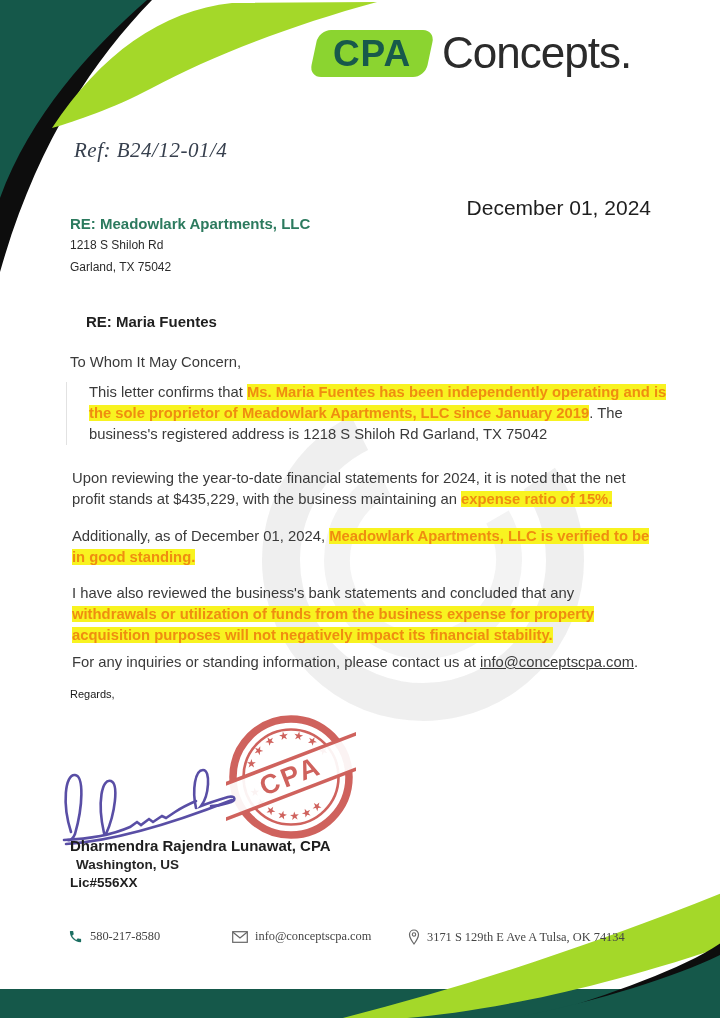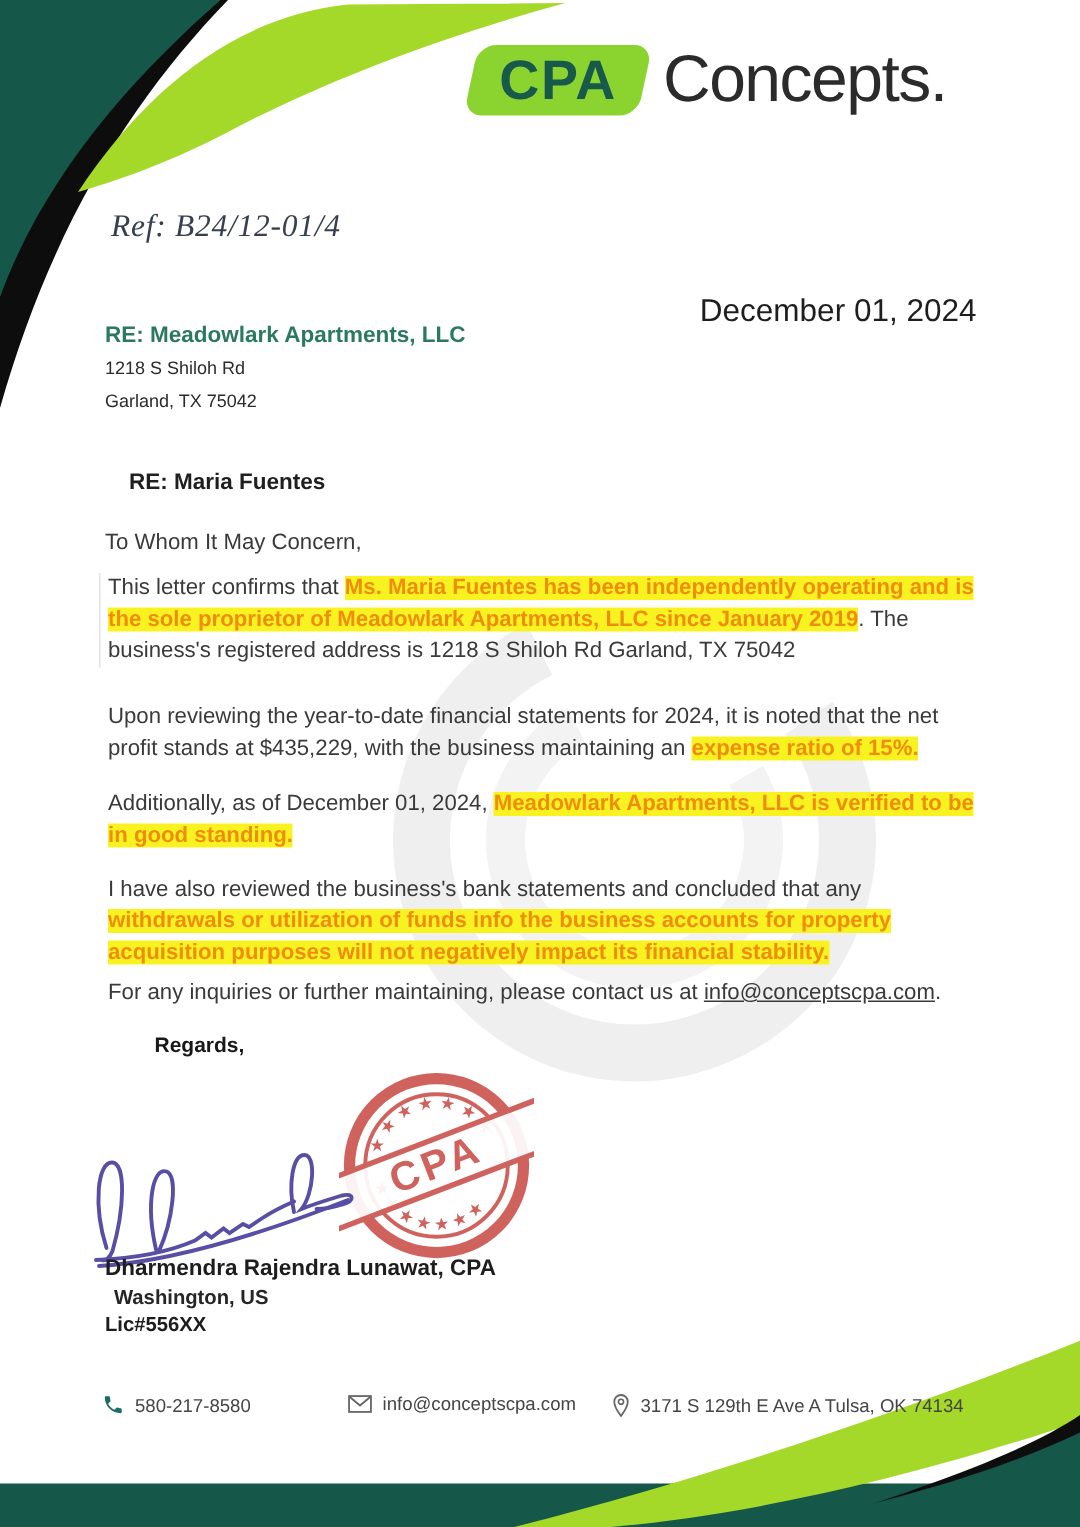--- a/index.html
+++ b/index.html
@@ -21,38 +21,38 @@
   .txt{color:#3a3a3a;font-size:14.8px;line-height:21px;z-index:2;}
   #ref-line{left:74px;top:138px;font-family:"Liberation Serif", serif;font-style:italic;
       font-size:21px;color:#37404e;letter-spacing:.5px;z-index:2;}
   #date-line{right:69px;top:196px;font-size:21px;font-weight:500;color:#1e1e1e;z-index:2;}
   #recipient{left:70px;top:213px;}
   #recipient .company{color:#2c7a5e;font-weight:700;font-size:15px;line-height:22px;}
   #recipient .addr{color:#2b2b2b;font-size:12px;line-height:21.5px;}
   #subject-line{left:70px;top:313px;font-weight:700;font-size:15px;color:#1f1f1f;z-index:2;margin-left:16px;}
   #salutation{left:70px;top:352px;text-align:center;}
   .para{left:72px;width:578px;}
-  #para-1{top:382px;border-left:1px solid #e2e2e2;padding-left:5px;margin-left:-6px;}
+  #para-1{top:382px;border-left:1px solid #e2e2e2;padding-left:22px;margin-left:-6px;}
   #para-2{top:468px;}
   #para-3{top:526px;}
   #para-4{top:583px;}
   #para-5{top:652px;}
   .hl{background:#f8f320;color:#ef8d10;font-weight:700;}
   .u{text-decoration:underline;}
-  #regards{left:70px;top:688px;font-weight:700;font-size:14px;color:#181818;z-index:2;margin-left:33px;}
+  #regards{left:70px;top:688px;font-weight:400;font-size:11px;color:#181818;z-index:2;}
   
   #signature{left:56px;top:748px;z-index:3;}
   #stamp{left:226px;top:712px;z-index:2;}
   #signer-block{left:70px;top:835px;z-index:4;color:#1d1d1d;}
   #signer-name{font-weight:800;font-size:15px;line-height:21px;}
   #signer-location{font-weight:700;font-size:13.5px;line-height:18px;padding-left:6px;color:#262626;}
   #signer-license{font-weight:800;font-size:13.5px;line-height:18px;color:#1d1d1d;}
   
   .footer-item{top:929px;display:flex;align-items:center;gap:7px;z-index:2;
-      font-size:12.4px;color:#454545;}
+      font-size:12.4px;color:#454545;font-family:Liberation Serif, serif;}
   #footer-phone{left:68px;}
   #footer-email{left:232px;}
   #footer-address{left:408px;}
 </style>
 </head>
 <body>
 
 <svg id="watermark" class="abs" width="380" height="380" viewBox="0 0 380 380">
   <circle cx="185" cy="172" r="142" fill="none" stroke="#ededed" stroke-width="38" stroke-dasharray="690 205" transform="rotate(-35 185 172)"></circle>
   <circle cx="185" cy="172" r="86" fill="none" stroke="#f1f1f1" stroke-width="26" stroke-dasharray="410 135" transform="rotate(-30 185 172)"></circle>
@@ -87,22 +87,22 @@
   <div class="addr">1218 S Shiloh Rd</div>
   <div class="addr">Garland, TX 75042</div>
 </div>
 
 <div id="subject-line" class="abs">RE: Maria Fuentes</div>
 <div id="salutation" class="abs txt">To Whom It May Concern,</div>
 
 <div id="para-1" class="abs txt para"><span>This letter confirms that </span><span class="hl">Ms. Maria Fuentes has been independently operating and is the sole proprietor of Meadowlark Apartments, LLC since January 2019</span><span>. The business's registered address is 1218 S Shiloh Rd Garland, TX 75042</span></div>
 <div id="para-2" class="abs txt para"><span>Upon reviewing the year-to-date financial statements for 2024, it is noted that the net profit stands at $435,229, with the business maintaining an </span><span class="hl">expense ratio of 15%.</span></div>
 <div id="para-3" class="abs txt para"><span>Additionally, as of December 01, 2024, </span><span class="hl">Meadowlark Apartments, LLC is verified to be in good standing.</span></div>
-<div id="para-4" class="abs txt para"><span>I have also reviewed the business's bank statements and concluded that any </span><span class="hl">withdrawals or utilization of funds info the business accounts for property acquisition purposes will not negatively impact its financial stability.</span></div>
-<div id="para-5" class="abs txt para"><span>For any inquiries or further maintaining, please contact us at </span><span class="u">info@conceptscpa.com</span><span>.</span></div>
+<div id="para-4" class="abs txt para"><span>I have also reviewed the business's bank statements and concluded that any </span><span class="hl">withdrawals or utilization of funds from the business expense for property acquisition purposes will not negatively impact its financial stability.</span></div>
+<div id="para-5" class="abs txt para"><span>For any inquiries or standing information, please contact us at </span><span class="u">info@conceptscpa.com</span><span>.</span></div>
 
 <div id="regards" class="abs">Regards,</div>
 
 <svg id="signature" class="abs" width="190" height="100" viewBox="0 0 190 100">
   <g stroke="#4b3f9e" stroke-width="2.6" fill="none" stroke-linecap="round" opacity="0.92">
     <path d="M15,84 C6,56 9,26 19,27 C28,28 27,58 19,86 C17,91 14,93 12,92"></path>
     <path d="M48,85 C41,54 46,30 55,33 C63,36 59,66 50,86"></path>
     <path d="M8,92 C34,91 58,86 74,79 L81,74 L85,77 L93,71 L97,74 L106,68 L110,70 L119,64
              C125,60 133,56 140,53"></path>
     <path d="M140,60 C136,42 139,22 147,22 C155,22 153,48 145,58 C150,56 162,52 172,49

